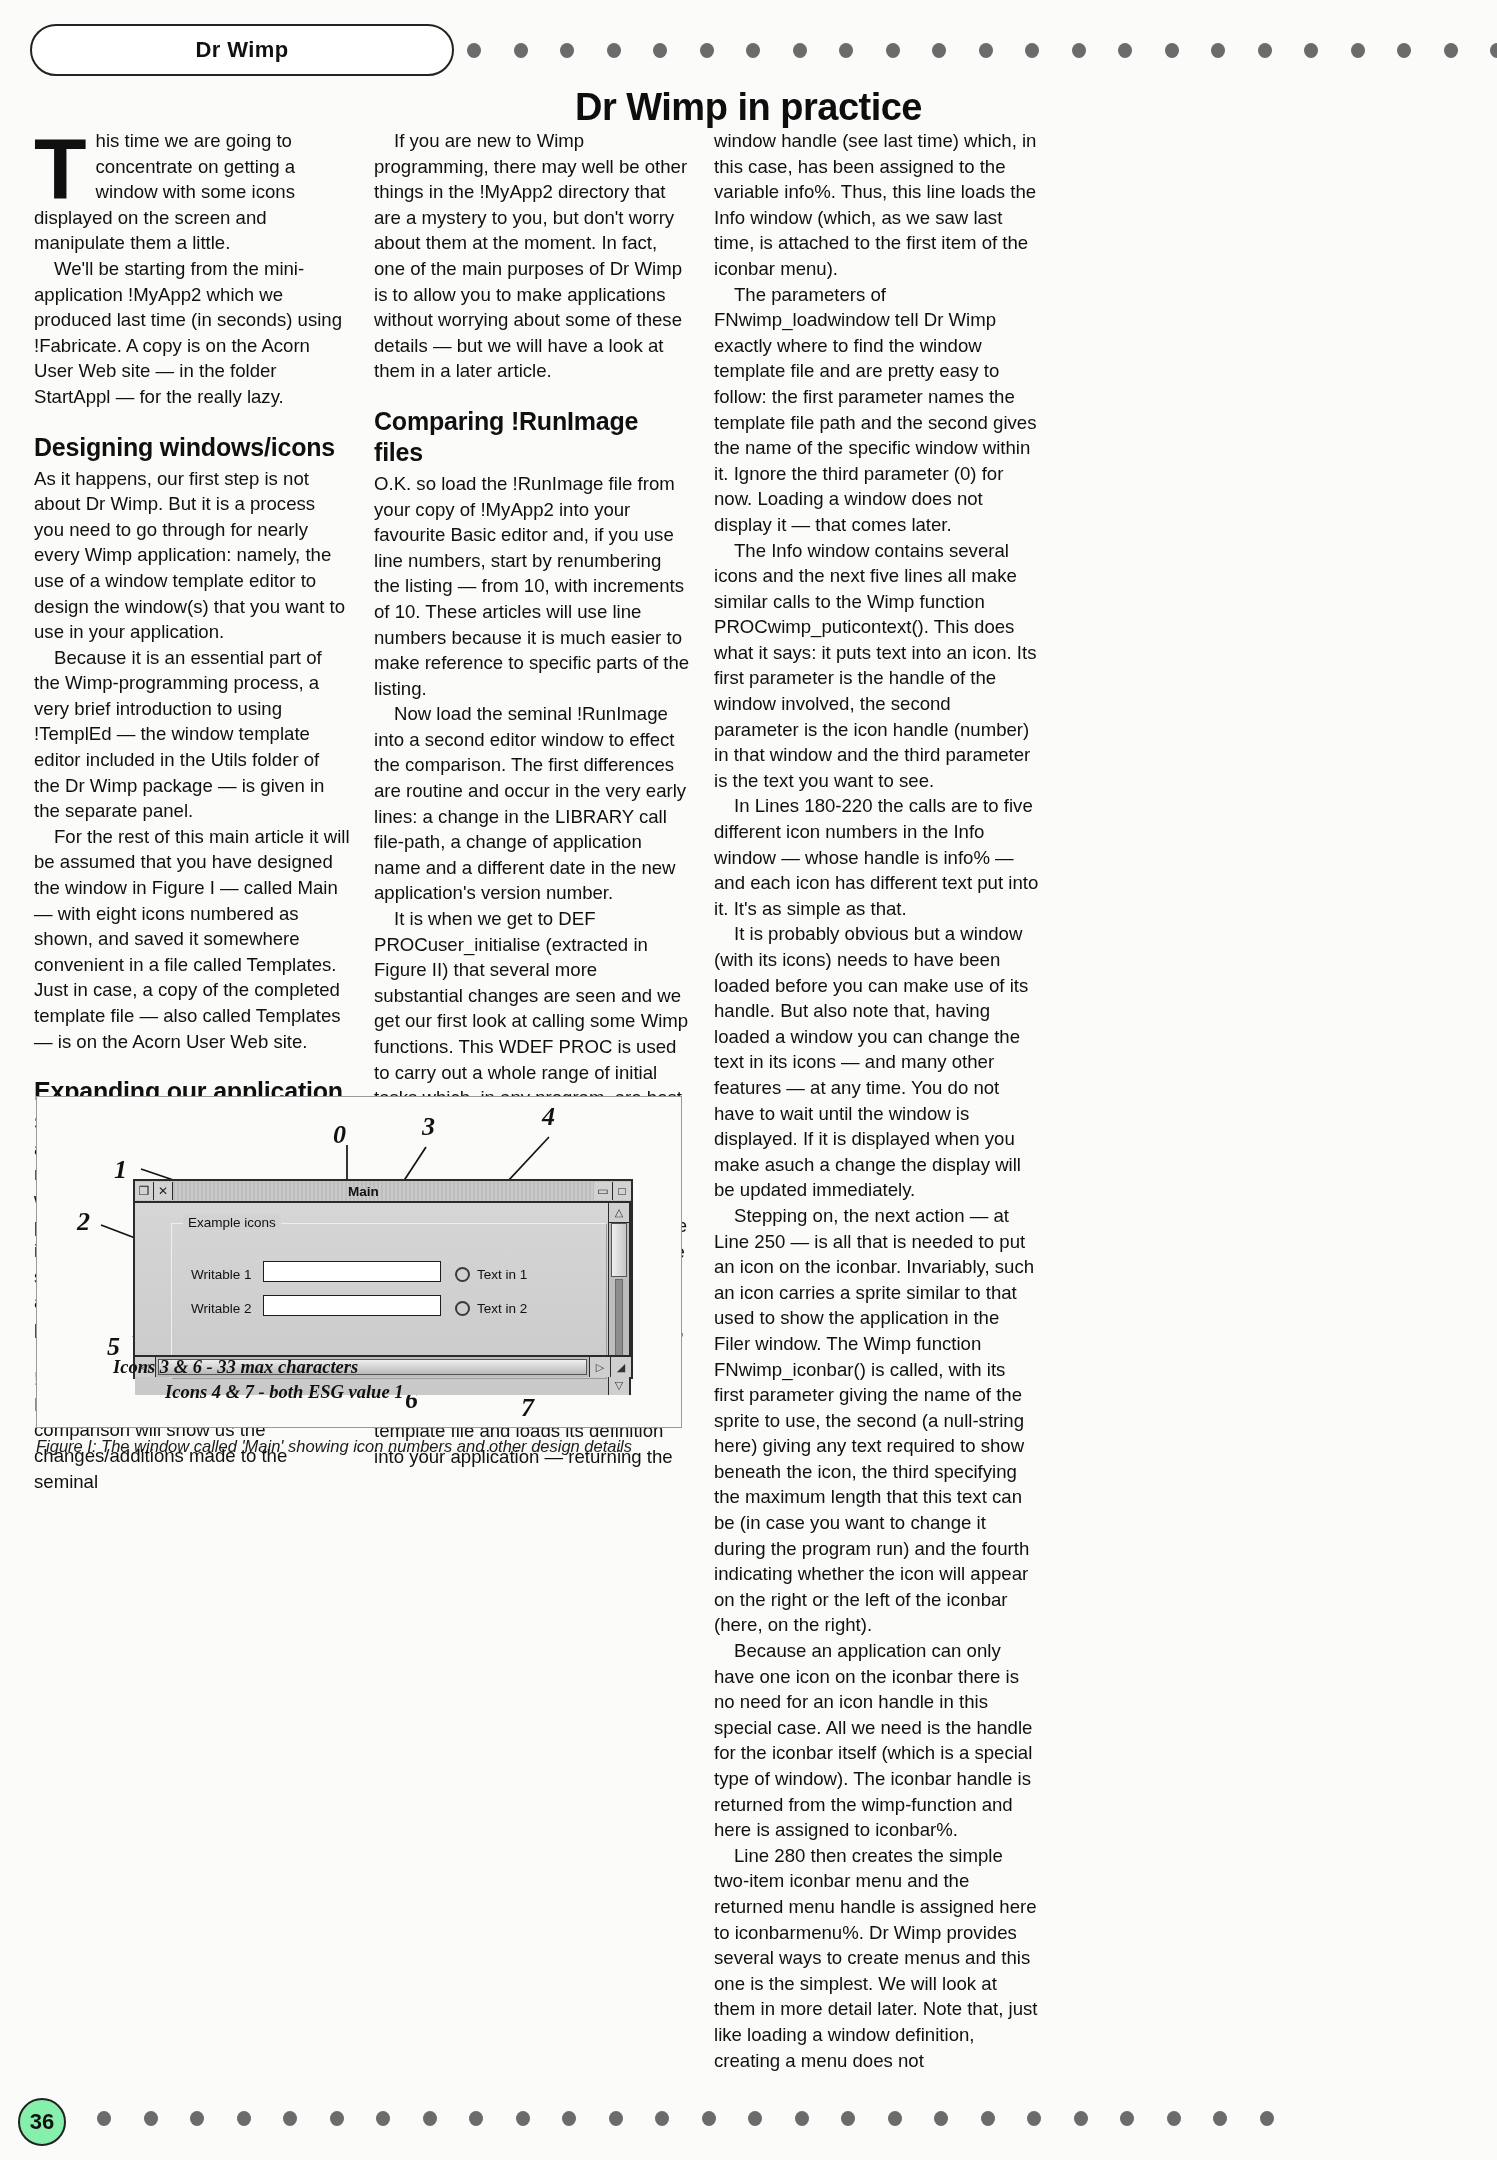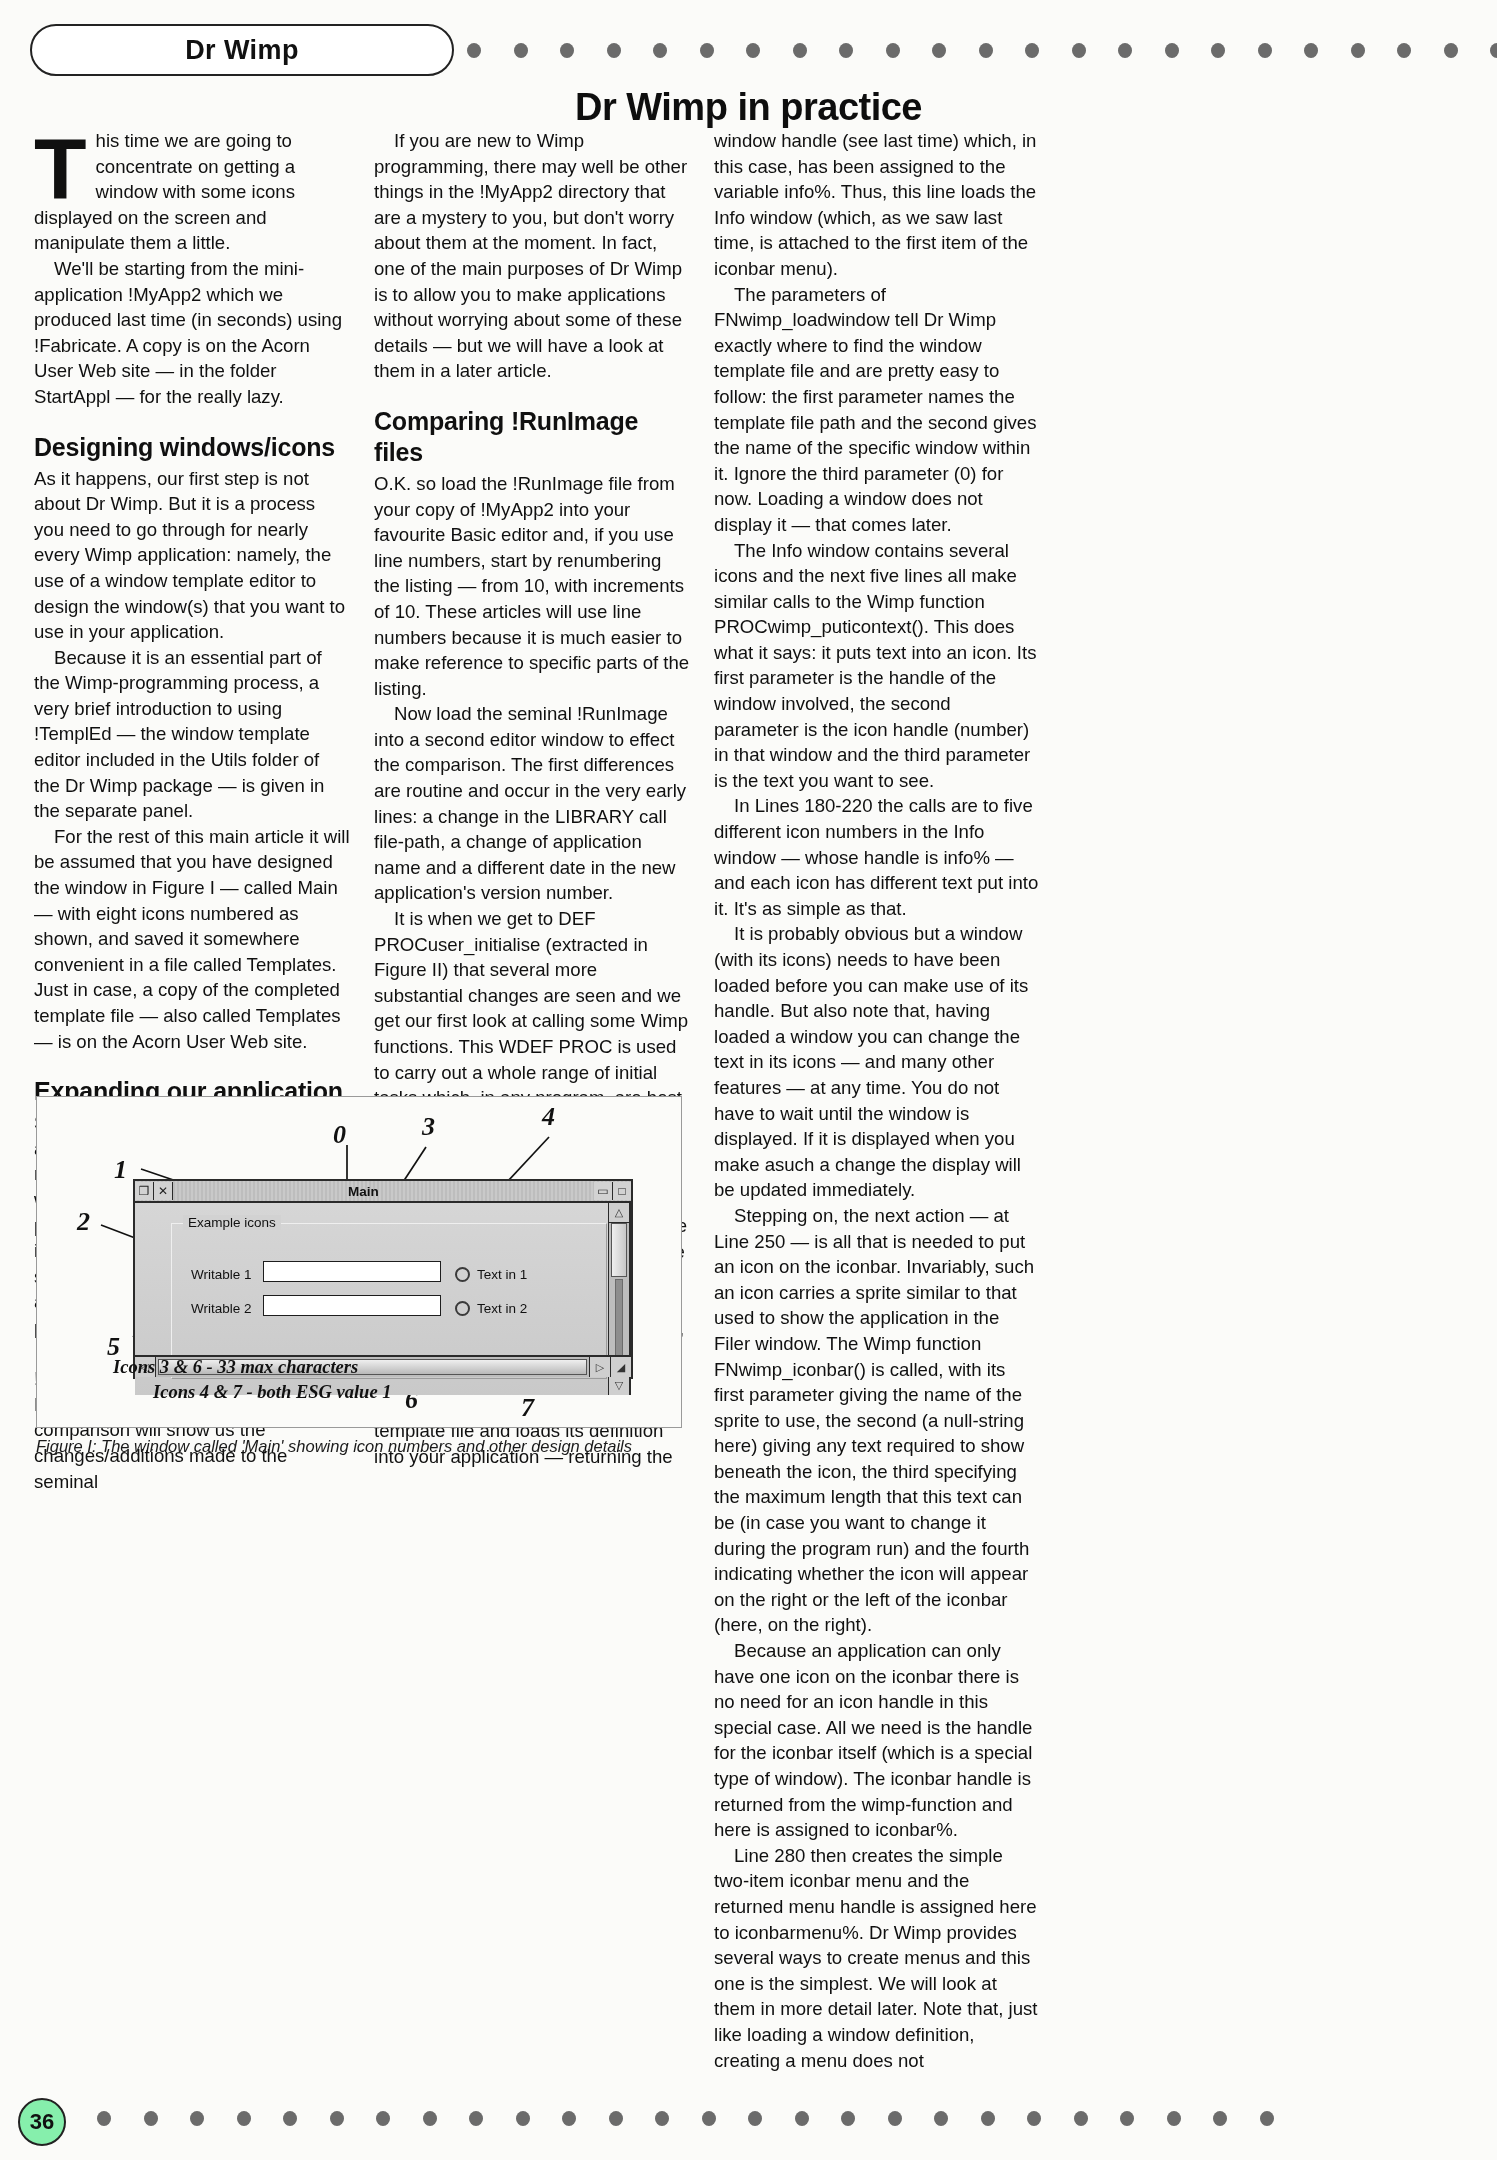--- a/index.html
+++ b/index.html
@@ -35,21 +35,21 @@
     width: 420px;
     height: 48px;
     border: 2px solid #222;
     border-radius: 26px;
     background: #fff;
     display: flex;
     align-items: center;
     justify-content: center;
   }
   .tab-pill span {
-    font-size: 27px;
+    font-size: 22px;
     font-weight: bold;
     letter-spacing: 0.4px;
     color: #111;
   }
   .dotrow {
     position: absolute;
     top: 22px;
     height: 16px;
     display: flex;
     gap: 0;
@@ -298,21 +298,21 @@
     position: absolute;
     left: 76px;
     top: 258px;
     font-family: "Liberation Serif", serif;
     font-style: italic;
     font-weight: bold;
     font-size: 18.5px;
     line-height: 25px;
     color: #111;
   }
-  .fig-note .l2 { margin-left: 40px; }
+  .fig-note .l2 { margin-left: 52px; }
 
   .callout {
     position: absolute;
     font-family: "Liberation Serif", serif;
     font-style: italic;
     font-weight: bold;
     font-size: 26px;
     color: #111;
   }
   .fig-svg {

